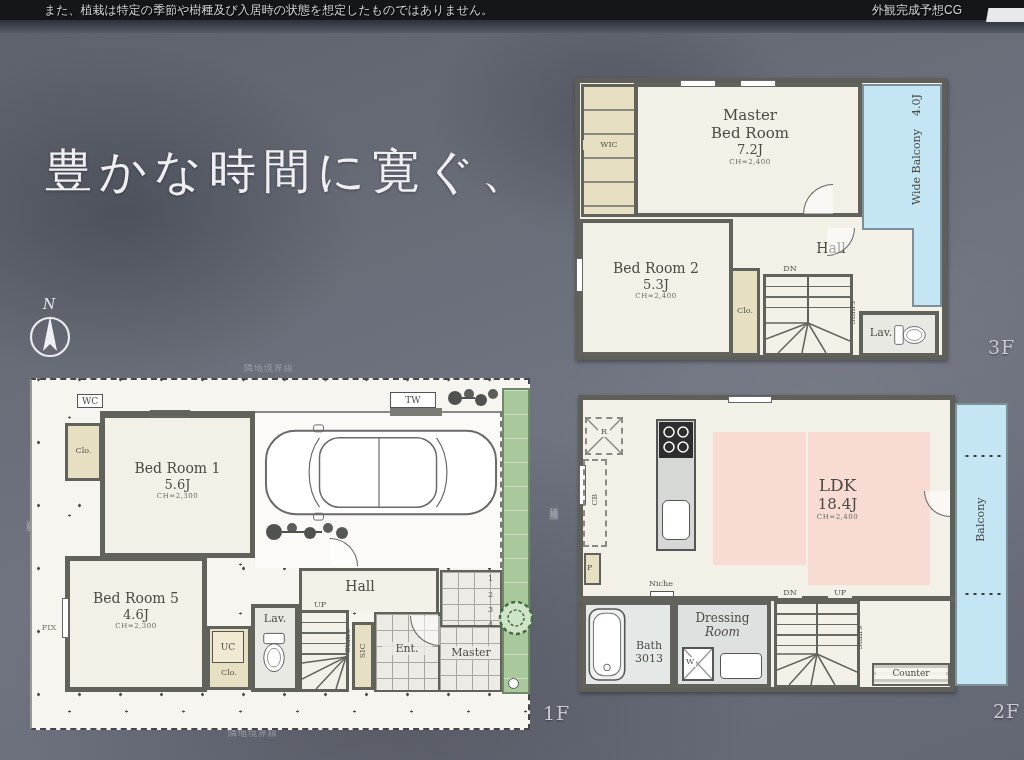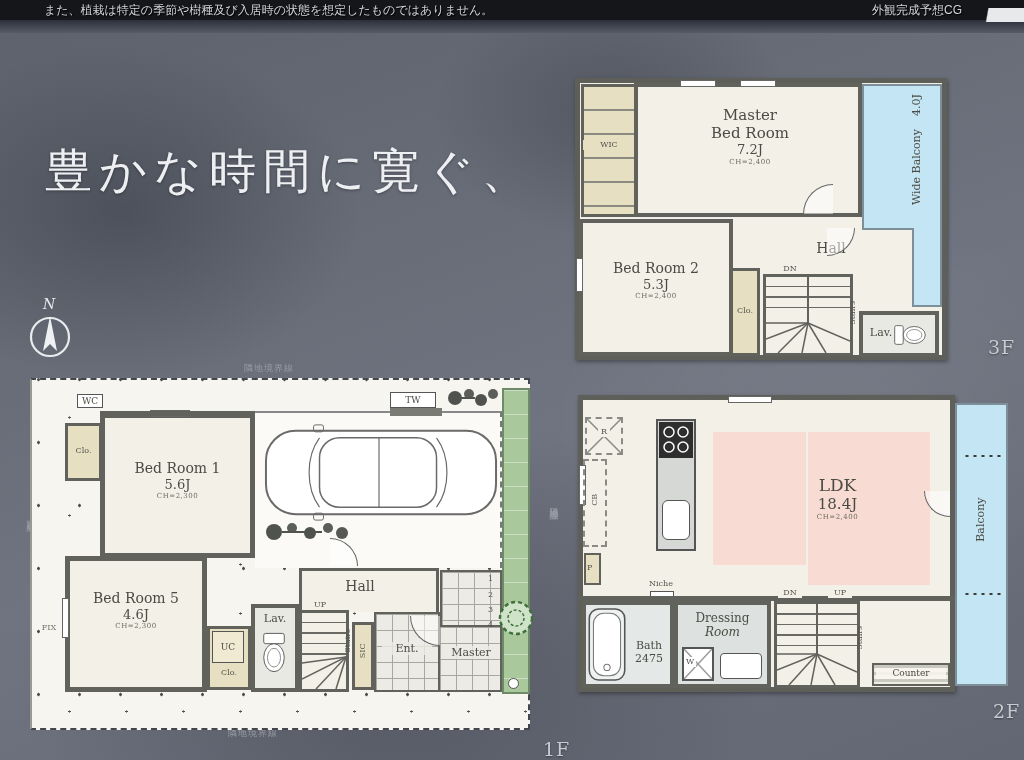--- a/index.html
+++ b/index.html
@@ -266,21 +266,21 @@
 
     <div class="green" style="left:472px;top:10px;width:28px;height:306px;"></div>
     <svg class="abs" style="left:466px;top:220px;" width="40" height="40" viewBox="0 0 40 40">
       <circle cx="20" cy="20" r="16" fill="#cfe3c8" stroke="#3f6f3a" stroke-width="2.5" stroke-dasharray="4 3"></circle>
       <circle cx="20" cy="20" r="8" fill="none" stroke="#3f6f3a" stroke-width="1.5" stroke-dasharray="3 2"></circle>
     </svg>
     <div class="abs" style="left:478px;top:300px;width:9px;height:9px;border-radius:50%;background:#fff;border:1.5px solid #555;"></div>
 
     <div class="wall" style="left:70px;top:33px;width:155px;height:5px;"></div>
   </div>
-  <div class="floorlbl" style="left:543px;top:702px;margin-top:36px;">1F</div>
+  <div class="floorlbl" style="left:543px;top:702px;">1F</div>
 
   <div class="abs" style="left:578px;top:395px;width:432px;height:305px;">
     <div class="abs paper" style="left:0;top:0;width:377px;height:297px;"></div>
 
     <div class="pink" style="left:135px;top:37px;width:93px;height:133px;"></div>
     <div class="pink" style="left:230px;top:37px;width:122px;height:153px;"></div>
     <div class="rlbl" style="left:212px;top:80px;width:95px;">
       <div style="font-size:17px;">LDK</div>
       <div style="font-size:15px;">18.4J</div>
       <div class="rch">CH=2,400</div>
@@ -316,21 +316,21 @@
     <div class="wall" style="left:0;top:201px;width:377px;height:5px;"></div>
 
     <div class="graybox" style="left:4px;top:206px;width:92px;height:87px;background:#e4e8e7;"></div>
     <svg class="abs" style="left:10px;top:213px;" width="38" height="73" viewBox="0 0 36 70">
       <rect x="1" y="1" width="34" height="68" rx="9" fill="#eef2f1" stroke="#555" stroke-width="1.5"></rect>
       <rect x="5" y="5" width="26" height="60" rx="10" fill="#fff" stroke="#777"></rect>
       <circle cx="18" cy="57" r="3" fill="none" stroke="#777"></circle>
     </svg>
     <div class="rlbl" style="left:48px;top:244px;width:46px;">
       <div class="md">Bath</div>
-      <div class="md">2475</div>
+      <div class="md">3013</div>
     </div>
 
     <div class="graybox" style="left:96px;top:206px;width:97px;height:87px;background:#dde2e0;"></div>
     <div class="rlbl" style="left:102px;top:216px;width:85px;">
       <div style="font-size:12px;">Dressing</div>
       <div style="font-size:12px;font-style:italic;">Room</div>
     </div>
     <div class="abs" style="left:104px;top:252px;width:32px;height:34px;background:#fff;border:2px solid #555;box-sizing:border-box;">
       <svg width="28" height="30" viewBox="0 0 28 30">
         <line x1="0" y1="0" x2="28" y2="30" stroke="#999" stroke-width="1.5"></line>

